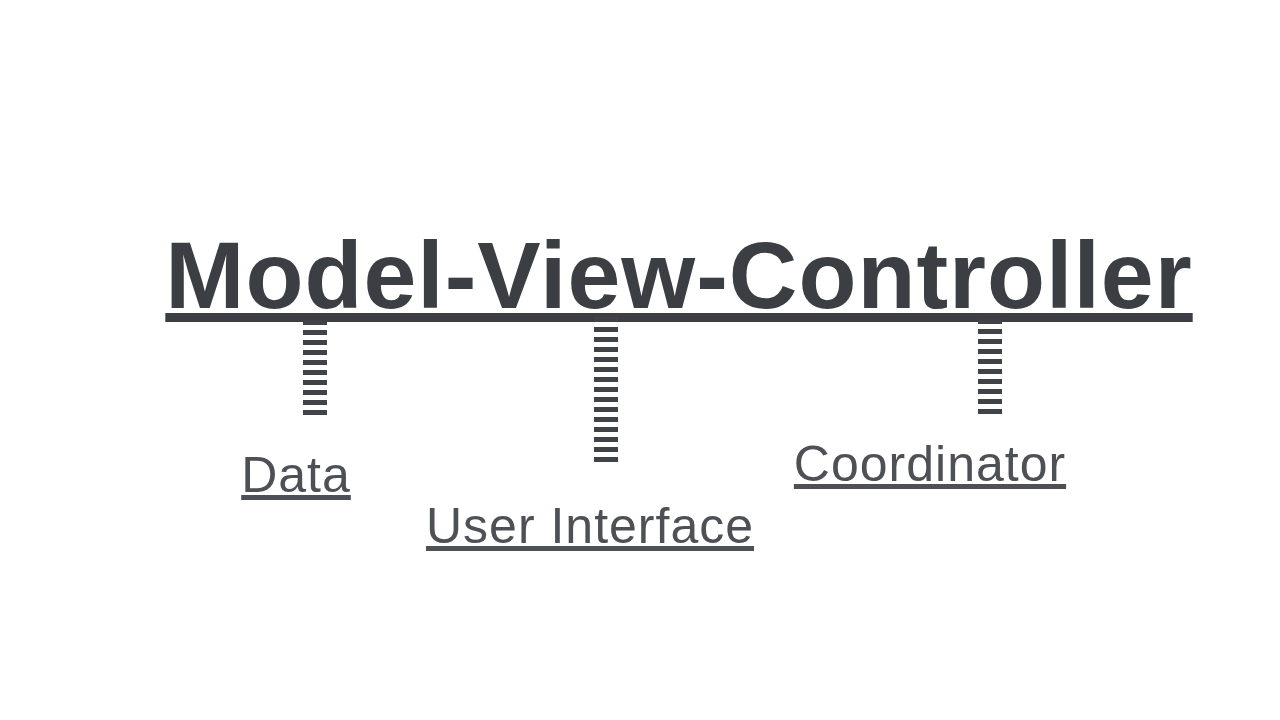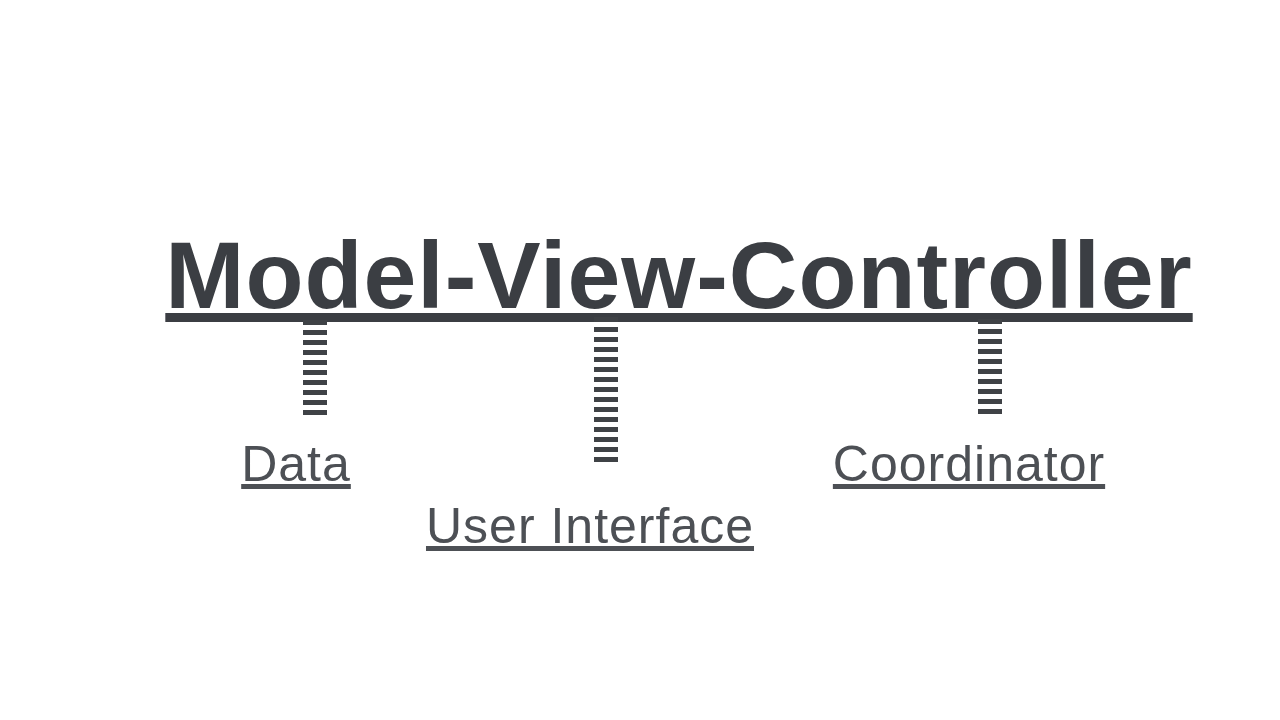--- a/index.html
+++ b/index.html
@@ -43,23 +43,23 @@
   .label {
     position: absolute;
     transform: translateX(-50%);
     font-size: 50px;
     line-height: 60px;
     font-weight: 400;
     letter-spacing: 1px;
     color: var(--label-color, #4d5055);
     white-space: nowrap;
   }
-  .label-data        { left: 252px; top: 378px; }
+  .label-data        { left: 252px; top: 389px; }
   .label-view        { left: 546px; top: 440px; }
-  .label-controller  { left: 925px; top: 378px; }
+  .label-controller  { left: 886px; top: 378px; }
 </style>
 </head>
 <body>
 
 <div class="slide">
 
   <h1 class="title">Model-View-Controller</h1>
 
   <div class="connector connector-model"></div>
   <div class="connector connector-view"></div>

